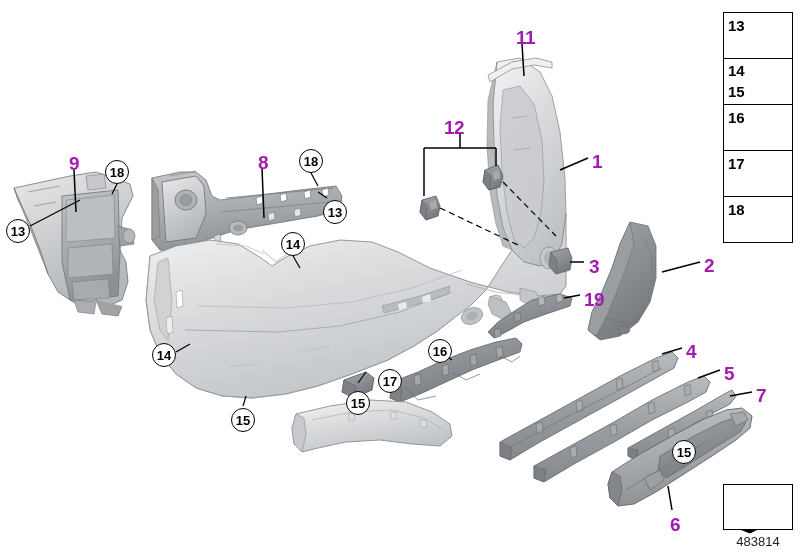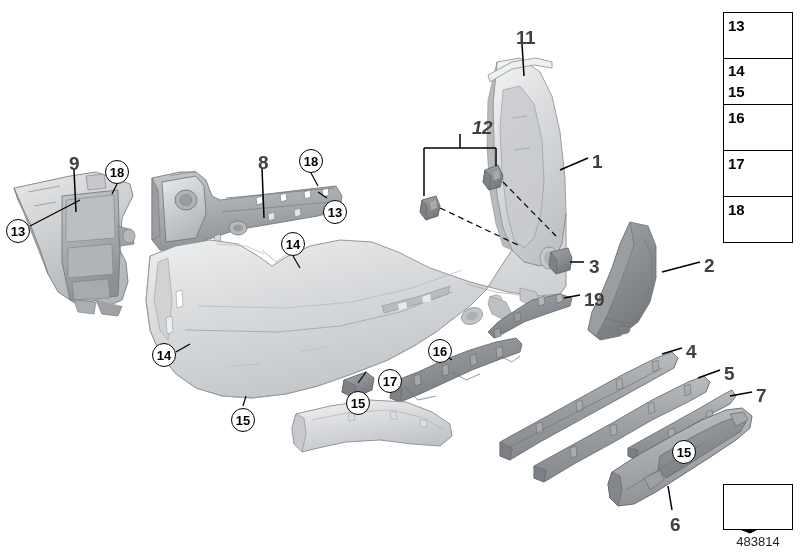--- a/index.html
+++ b/index.html
@@ -1,21 +1,21 @@
 <!DOCTYPE html>
 <html><head>
 <meta charset="utf-8">
 <style>
   html,body{margin:0;padding:0;background:#ffffff;}
   body{width:800px;height:560px;overflow:hidden;
        font-family:"Liberation Sans",sans-serif;color:#000;}
   #stage{position:relative;width:800px;height:560px;background:#fff;}
   svg.layer{position:absolute;left:0;top:0;width:800px;height:560px;}
   .lbl{position:absolute;font-weight:bold;font-size:19px;line-height:19px;
-       color:#404040;letter-spacing:-0.5px;white-space:nowrap;}
+       color:#a21caf;letter-spacing:-0.5px;white-space:nowrap;}
   .callout{position:absolute;width:24px;height:24px;border:1.6px solid #000;
            border-radius:50%;background:#fff;box-sizing:border-box;
            display:flex;align-items:center;justify-content:center;
            font-weight:bold;font-size:13px;line-height:13px;}
   .legendbox{position:absolute;left:723px;top:12px;width:70px;height:231px;
              border:1.3px solid #000;background:#fff;box-sizing:border-box;}
   .lcell{position:relative;width:100%;box-sizing:border-box;
          border-bottom:1.3px solid #000;}
   .lcell:last-child{border-bottom:none;}
   .lnum{position:absolute;font-weight:bold;font-size:15px;line-height:15px;
@@ -368,21 +368,21 @@
   <div class="lbl" style="left:704px;top:256px;">2</div>
   <div class="lbl" style="left:589px;top:257px;">3</div>
   <div class="lbl" style="left:686px;top:342px;">4</div>
   <div class="lbl" style="left:724px;top:364px;">5</div>
   <div class="lbl" style="left:670px;top:515px;">6</div>
   <div class="lbl" style="left:756px;top:386px;">7</div>
   <div class="lbl" style="left:258px;top:153px;">8</div>
   <div class="lbl" style="left:69px;top:154px;">9</div>
   <div class="lbl" style="left:584px;top:290px;">19</div>
   <div class="lbl" style="left:516px;top:28px;">11</div>
-  <div class="lbl" style="left:472px;top:118px;font-style:italic;">12</div>
+  <div class="lbl" style="left:444px;top:118px;">12</div>
 
   <div class="callout" style="left:6px;top:219px;">13</div>
   <div class="callout" style="left:105px;top:160px;">18</div>
   <div class="callout" style="left:299px;top:149px;">18</div>
   <div class="callout" style="left:323px;top:200px;">13</div>
   <div class="callout" style="left:281px;top:232px;">14</div>
   <div class="callout" style="left:152px;top:343px;">14</div>
   <div class="callout" style="left:231px;top:408px;">15</div>
   <div class="callout" style="left:346px;top:391px;">15</div>
   <div class="callout" style="left:428px;top:339px;">16</div>

